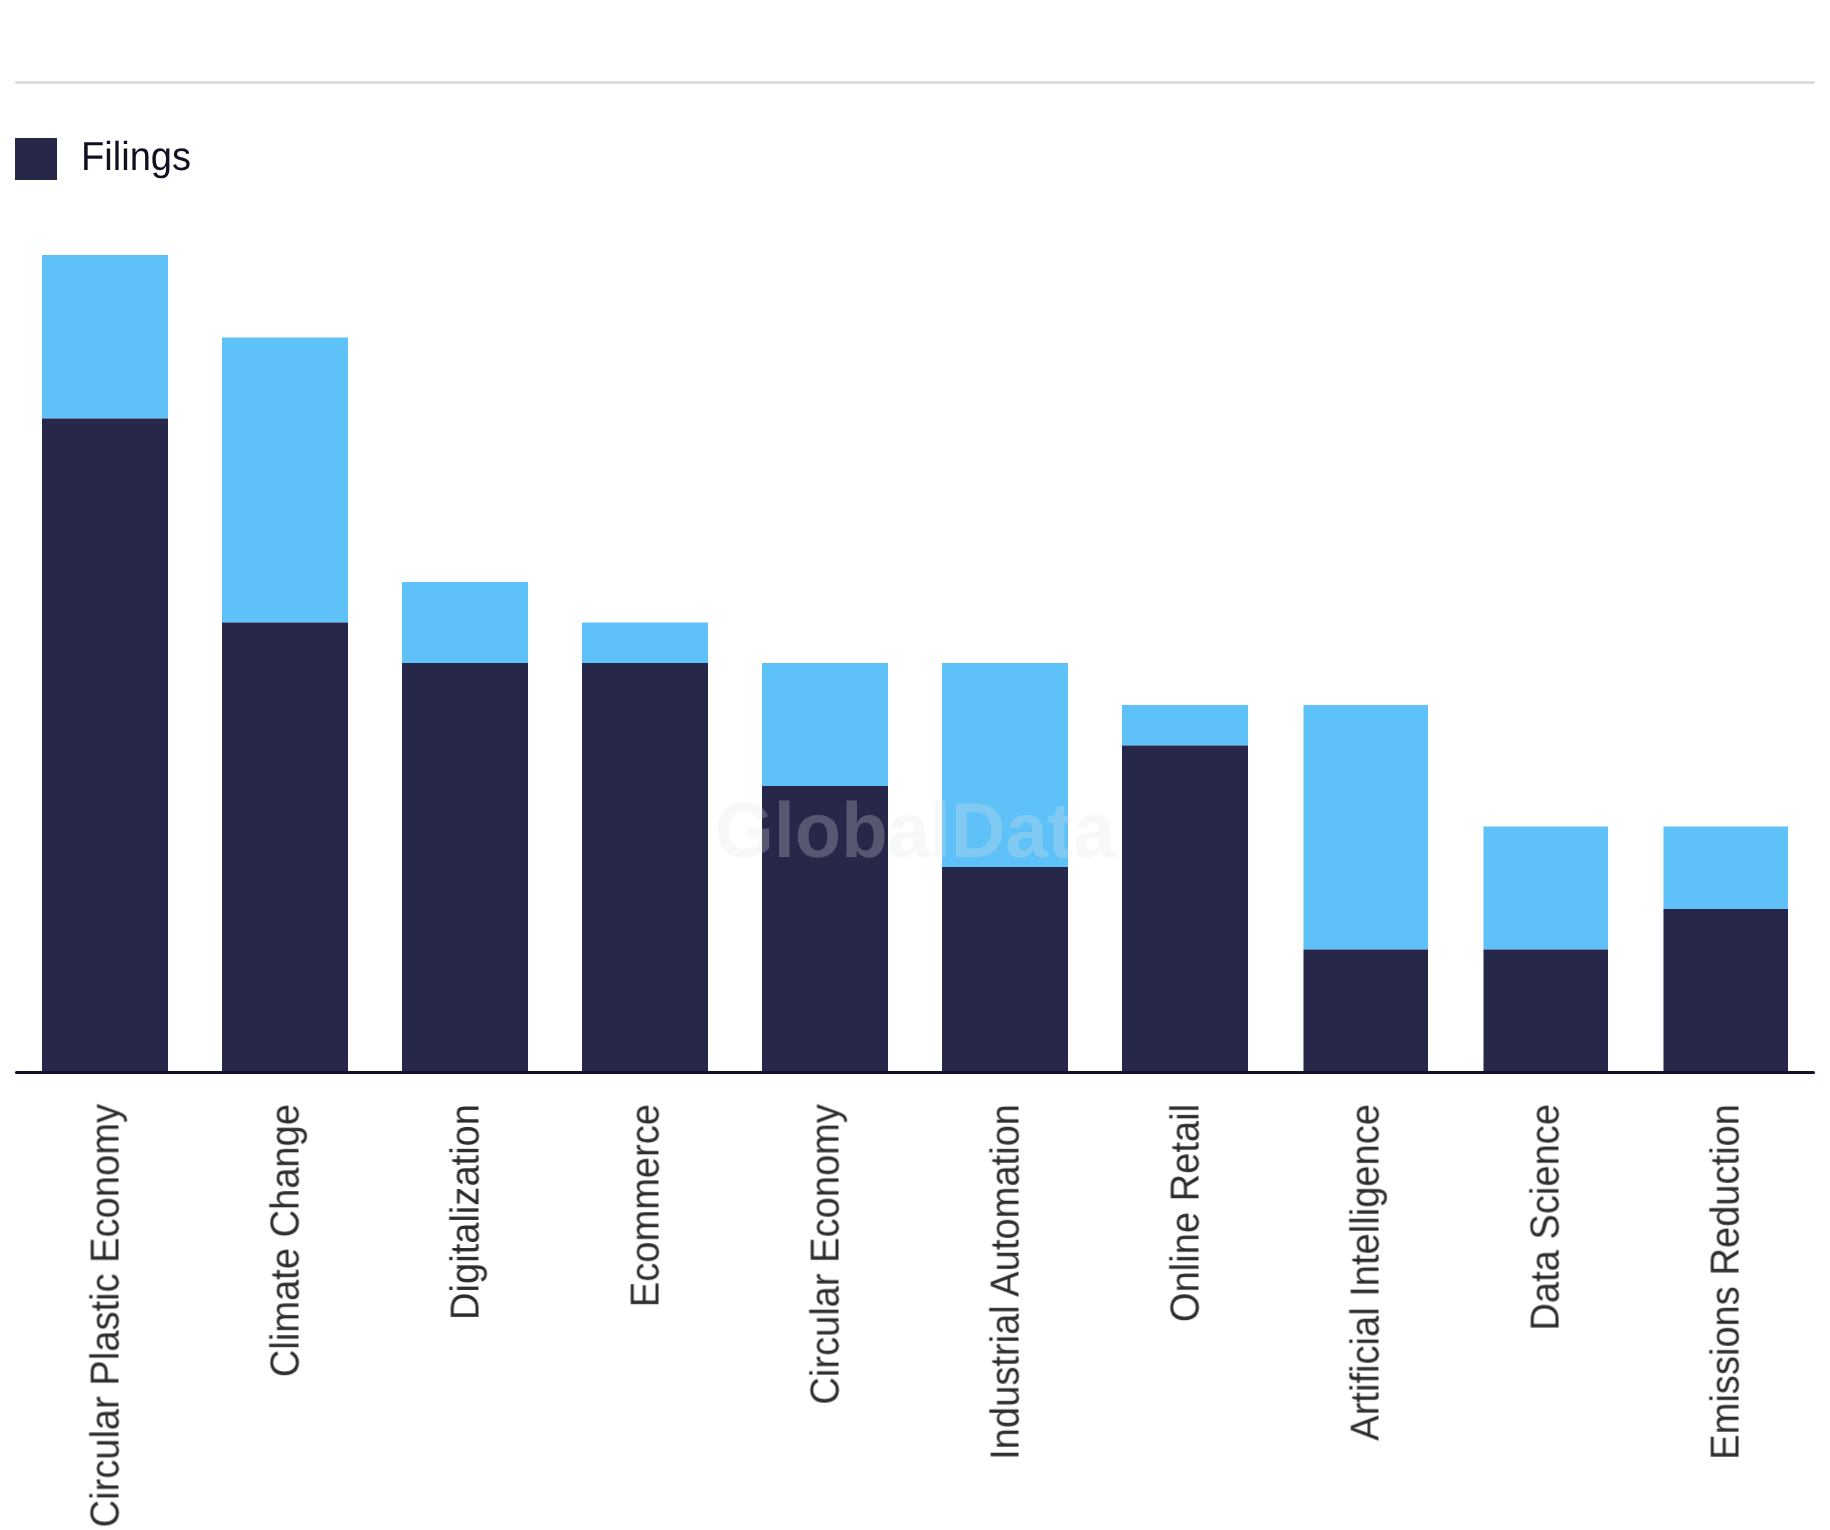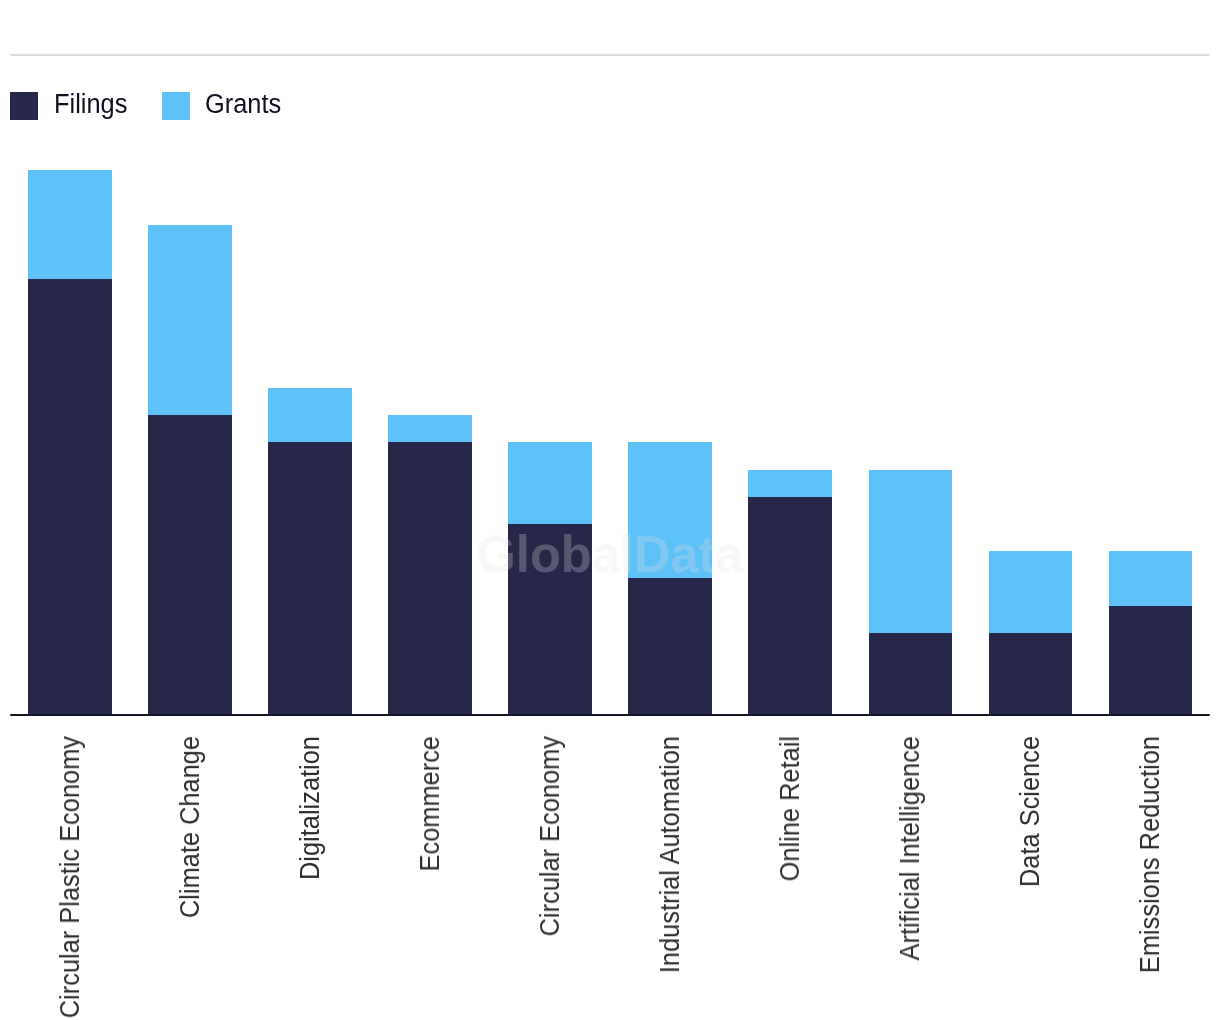--- a/index.html
+++ b/index.html
@@ -38,24 +38,20 @@
 <body>
 
 <div id="root">
 
   <div class="rule" id="rule-top"></div>
 
   <div id="legend">
     <div class="legend-item" style="left: 10.2px;">
       <span class="legend-swatch" style="background: rgb(38, 39, 73);"></span>
       <span class="legend-label" style="left: 43.5px;">Filings</span>
-    </div>
-    <div class="legend-item" style="left: 162.3px;">
-      <span class="legend-swatch" style="background: rgb(94, 193, 247);"></span>
-      <span class="legend-label" style="left: 42.9px;">Grants</span>
     </div>
   </div>
 
   <div id="plot">
       <div class="bar-group" style="left: 28.3px; width: 83.5px; top: 126.37px; height: 544.18px;">
     <div class="bar-seg" style="top: 0px; height: 108.836px; background: rgb(94, 193, 247);"></div>
     <div class="bar-seg" style="top: 108.836px; height: 435.344px; background: rgb(38, 39, 73);"></div>
   </div>
       <div class="tick-label" style="left: 57.05px;">Circular Plastic Economy</div>
       <div class="bar-group" style="left: 148.33px; width: 83.5px; top: 180.788px; height: 489.762px;">

